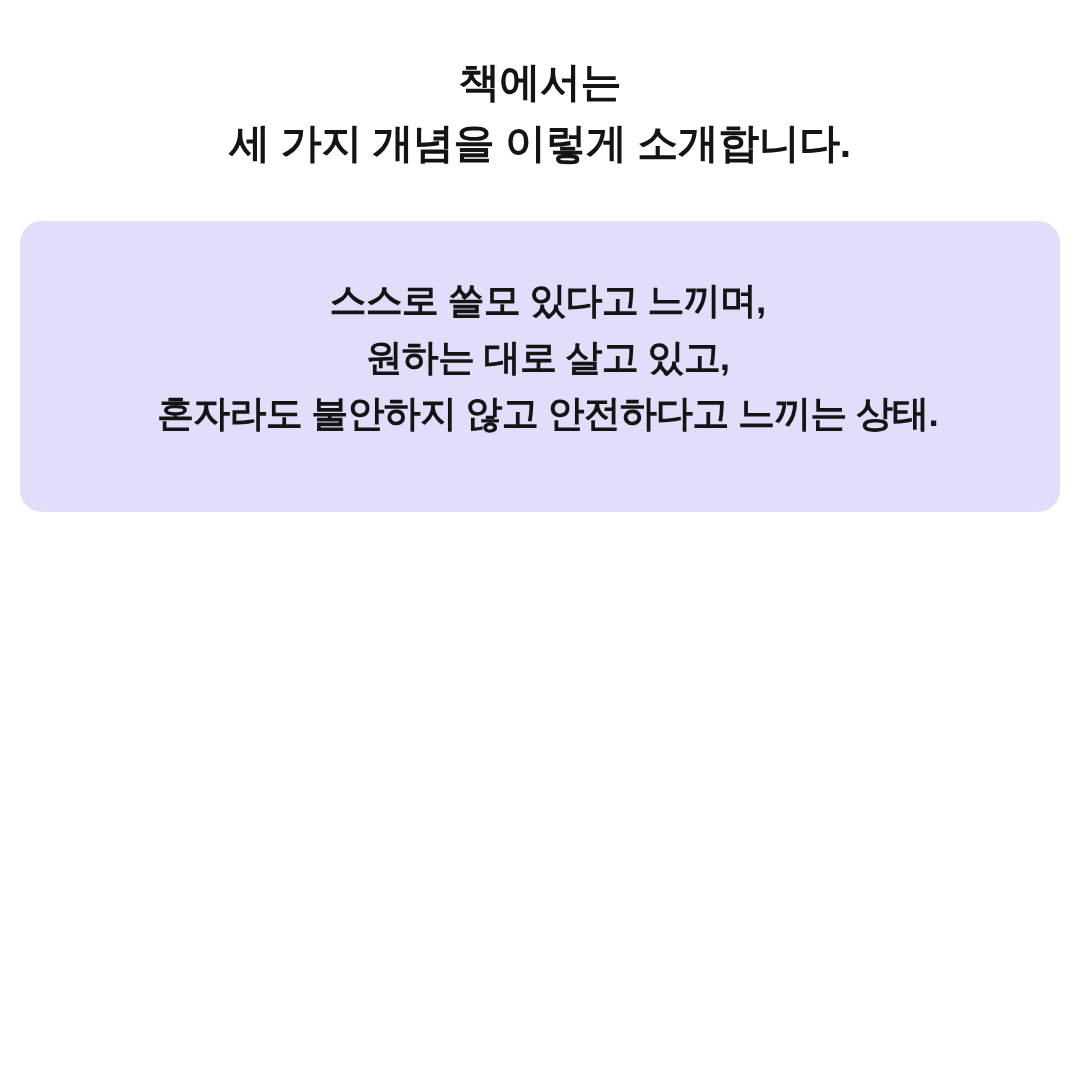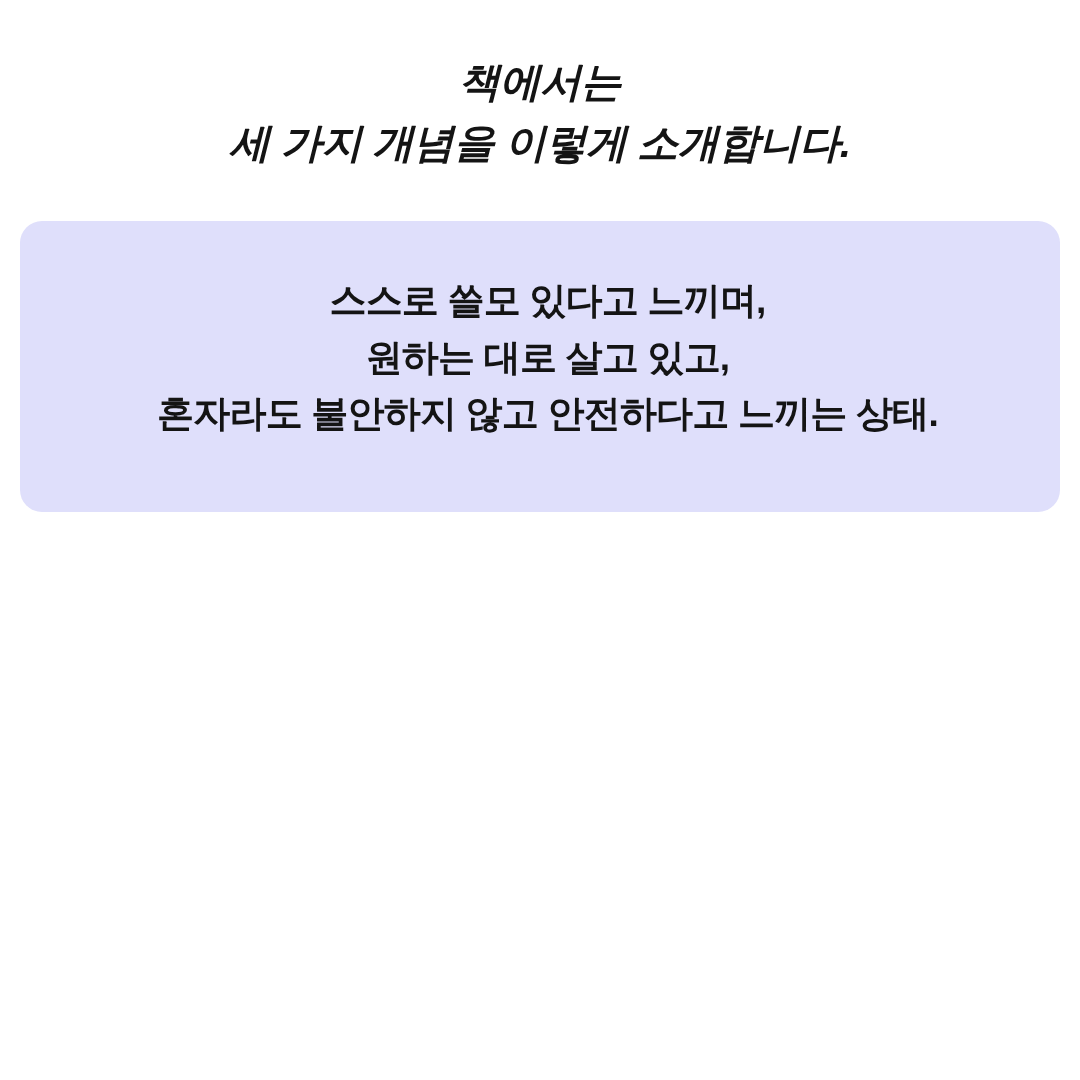--- a/index.html
+++ b/index.html
@@ -26,21 +26,20 @@
   .headline {
     margin-top: 52px;
     width: 1000px;
     text-align: center;
     font-size: 41px;
     font-weight: bold;
     line-height: 1.48;
     letter-spacing: -0.5px;
     color: #141414;
     white-space: pre-line;
-    font-style: italic;
   }
   .card {
     margin-top: 48px;
     width: 1040px;
     border-radius: 22px;
     overflow: hidden;
     background: #dfdffb;
     display: flex;
     flex-direction: column;
   }

